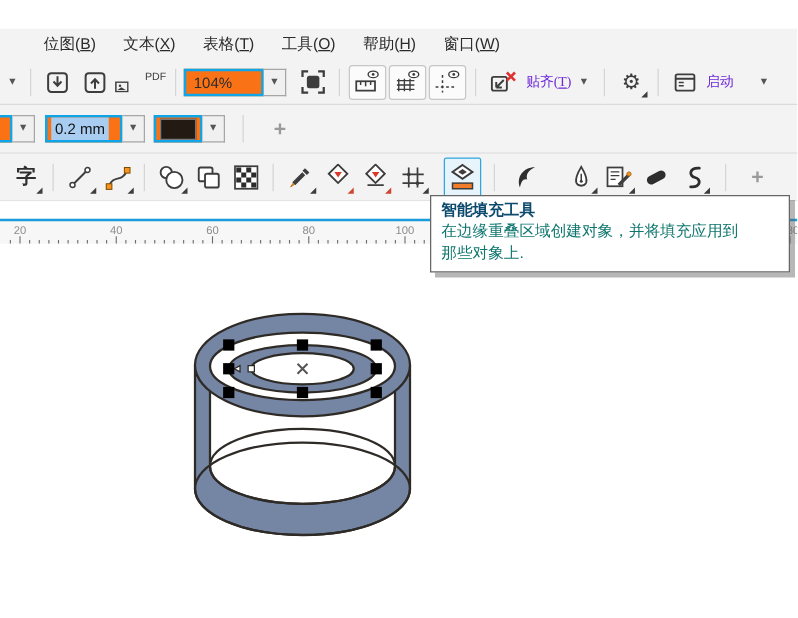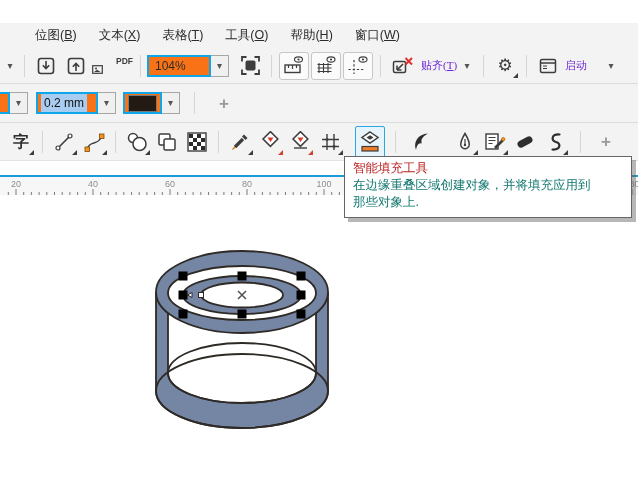--- a/index.html
+++ b/index.html
@@ -29,30 +29,30 @@
   .fly.red::after{border-bottom-color:#d0452f;}
   .combo{display:flex;align-items:stretch;height:22px;flex:0 0 auto;}
   .combo .field{background:#f97316;border:2px solid #0ea5e9;display:flex;align-items:center;padding:0 6px;font-size:12px;}
   .combo .drop{width:17px;border:1px solid #a6a6a6;border-left:none;background:#f0f0f0;display:flex;align-items:center;justify-content:center;}
   #zoom-combo .field{width:48px;}
   #width-combo .field{width:52px;padding:0 3px;}
   #width-combo .sel{background:#a8cdf0;padding:2px 3px;font-size:12px;color:#111;}
   #cropped-combo{margin-left:-46px;}
   #cropped-combo .field{width:40px;}
   .swatch{width:27px;height:15px;background:#231a13;border:1px solid #7a7a7a;}
-  .pdf-lbl{font-size:8.5px;font-weight:bold;color:#3d3d3d;line-height:8px;text-align:left;padding-left:24px;}
+  .pdf-lbl{font-size:8.5px;font-weight:normal;color:#3d3d3d;line-height:8px;text-align:left;padding-left:24px;}
   .txt{font-size:11px;color:#6d28d9;white-space:nowrap;font-family:Liberation Serif, serif;}
   .gear{font-size:17px;color:#3d3d3d;line-height:1;}
   .plus{font-size:17px;color:#9a9a9a;line-height:1;font-weight:bold;}
   .zi{font-size:16px;font-weight:bold;color:#2f2f2f;line-height:1;}
   .tool{width:27px;height:30px;}
   .tool.sel-tool{border:1px solid #2da7e0;background:#e7f4fc;border-radius:2px;}
   #tooltip{position:absolute;left:344px;top:156px;width:270px;z-index:10;background:#fff;border:1px solid #666;
            box-shadow:4px 4px 0 rgba(96,96,96,.45);padding:3px 8px 6px 8px;font-size:12.5px;line-height:17px;}
-  #tooltip .tt-title{font-weight:normal;color:#b91c1c;}
+  #tooltip .tt-title{font-weight:bold;color:#0c4a6e;}
   #tooltip .tt-body{color:#0f766e;}
   .icon{display:block;}
 </style>
 </head>
 <body>
 
 <div id="app">
 
   <div id="titlestrip"></div>
 

